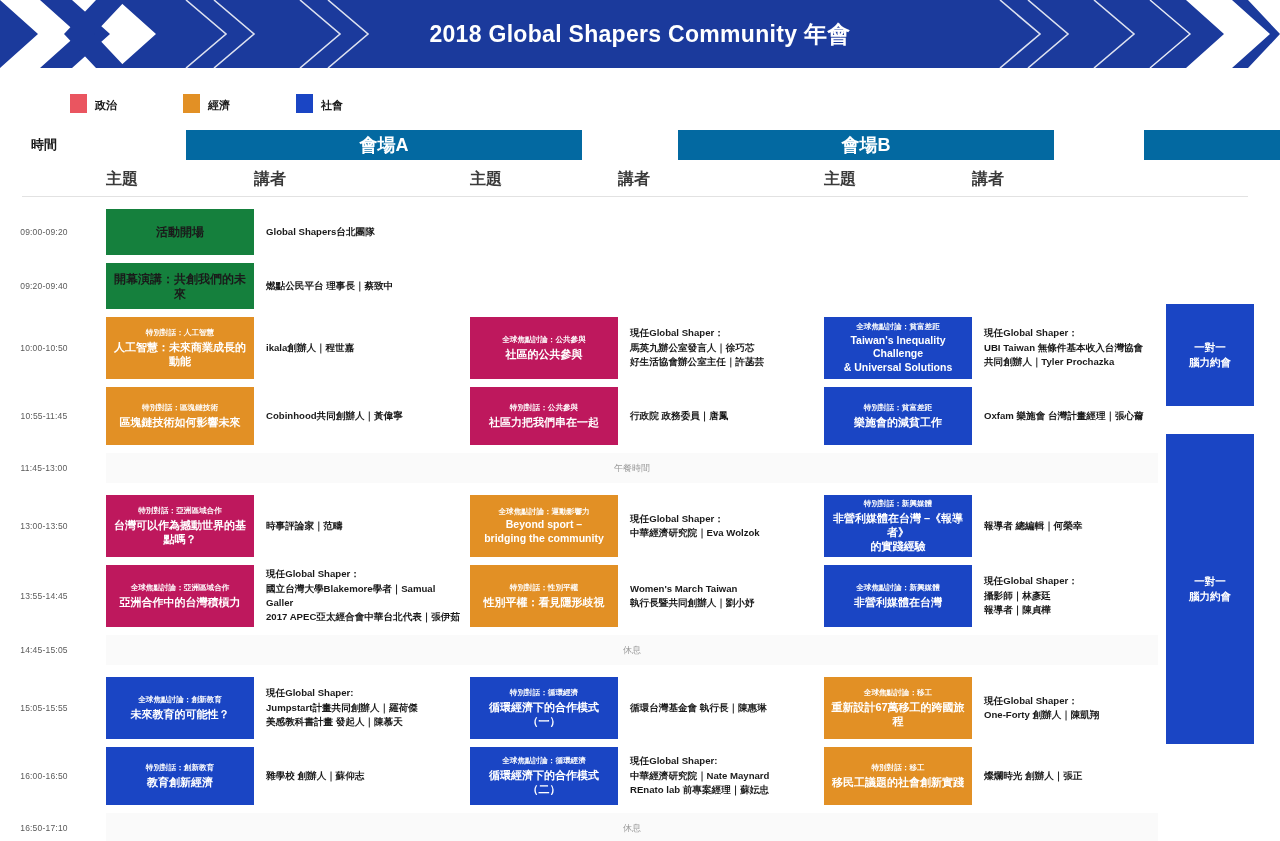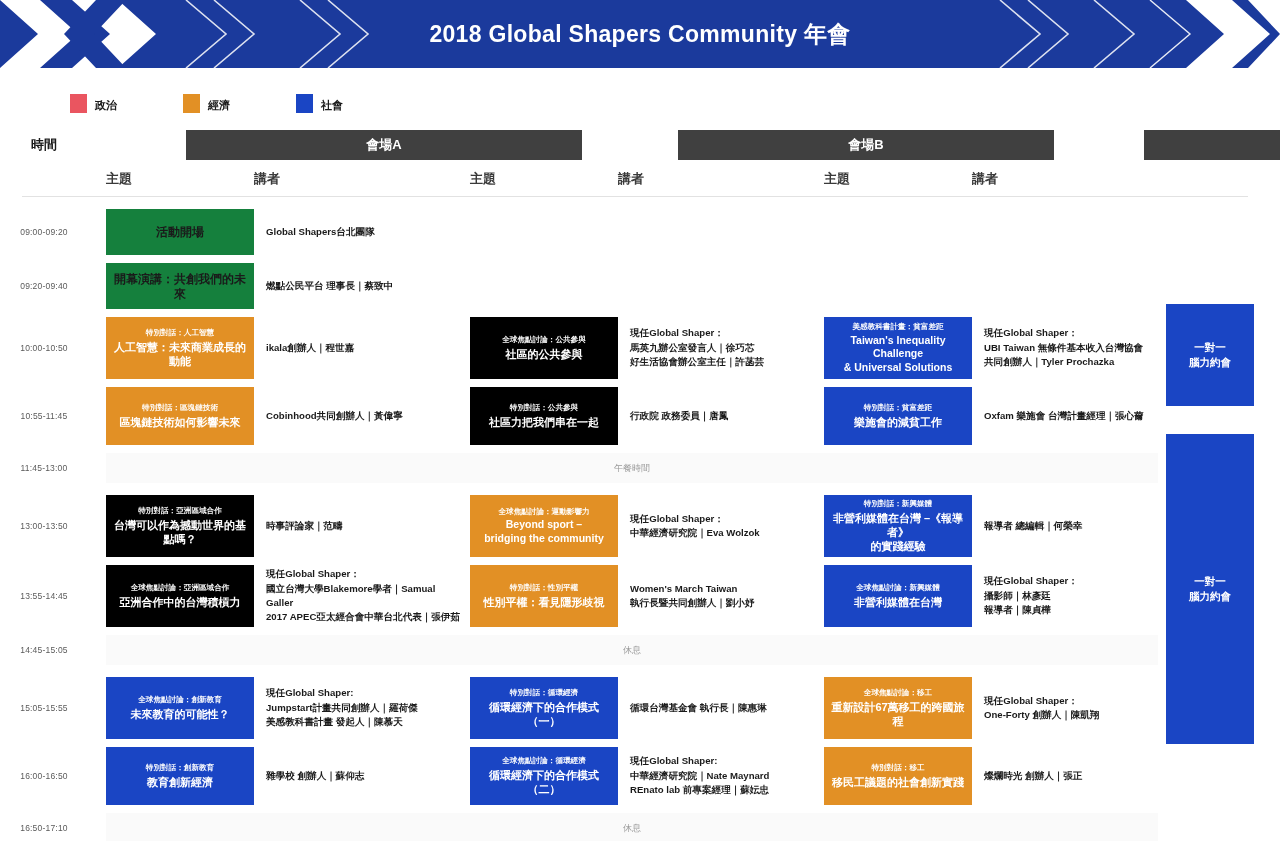--- a/index.html
+++ b/index.html
@@ -46,31 +46,31 @@
 
   .row {
     display: grid;
     grid-template-columns: 88px 18px 148px 208px 8px 148px 196px 10px 148px 186px 28px 92px;
     align-items: stretch;
   }
 
   
   .headrow { height: 34px; align-items: center; gap: 40px; }
   .venue-bar {
-    background: #404040; color: #fff;
+    background: #0369a1; color: #fff;
     height: 30px; display: flex; align-items: center; justify-content: center;
-    font-size: 13px; font-weight: 700;
+    font-size: 18px; font-weight: 700;
   }
   .time-head {
     font-size: 13px; font-weight: 700; color: #1a1a1a;
     display: flex; align-items: center; justify-content: center;
   }
   .subhead { height: 34px; }
   .subhead .sub {
-    font-size: 13px; color: #3a3a3a; font-weight: 700;
+    font-size: 16px; color: #3a3a3a; font-weight: 700;
     display: flex; align-items: center;
   }
   .rule {
     height: 1px; background: #e2e2e2;
     grid-column: 1 / -1;
     margin: 0 30px 0 22px;
   }
 
   
   .tcell {
@@ -87,21 +87,21 @@
     padding: 4px 6px;
     line-height: 1.28;
   }
   .chip .kicker { font-size: 7.6px; font-weight: 700; opacity: .97; }
   .chip .name   { font-size: 11px; font-weight: 700; margin-top: 2px; }
   .chip.latin .name { font-size: 10.5px; font-weight: 600; }
   .chip.plain {
     background: #15803d; color: #1a1a1a;
   }
   .chip.plain .name { font-size: 12px; }
-  .c-pol { background: #000000; }
+  .c-pol { background: #be185d; }
   .c-eco { background: #e29025; }
   .c-soc { background: #1a45c4; }
 
   .speaker {
     display: flex; flex-direction: column; justify-content: center;
     font-size: 9.6px; color: #1a1a1a; line-height: 1.5;
     padding-left: 12px;
     font-weight: 600;
   }
 
@@ -260,21 +260,21 @@
         </div>
         <div class="speaker">ikala創辦人｜程世嘉</div>
         <div></div>
         <div class="chip c-pol">
           <div class="kicker">全球焦點討論：公共參與</div>
           <div class="name">社區的公共參與</div>
         </div>
         <div class="speaker">現任Global Shaper：<br>馬英九辦公室發言人｜徐巧芯<br>好生活協會辦公室主任｜許菡芸</div>
         <div></div>
         <div class="chip c-soc latin">
-          <div class="kicker">美感教科書計畫：貧富差距</div>
+          <div class="kicker">全球焦點討論：貧富差距</div>
           <div class="name">Taiwan's Inequality Challenge<br>&amp; Universal Solutions</div>
         </div>
         <div class="speaker">現任Global Shaper：<br>UBI Taiwan 無條件基本收入台灣協會<br>共同創辦人｜Tyler Prochazka</div>
         <div></div>
         <div></div>
       </div>
       <div class="spacer8"></div>
       <div class="row" style="min-height: 58px;">
         <div class="tcell">10:55-11:45</div>
         <div></div>

